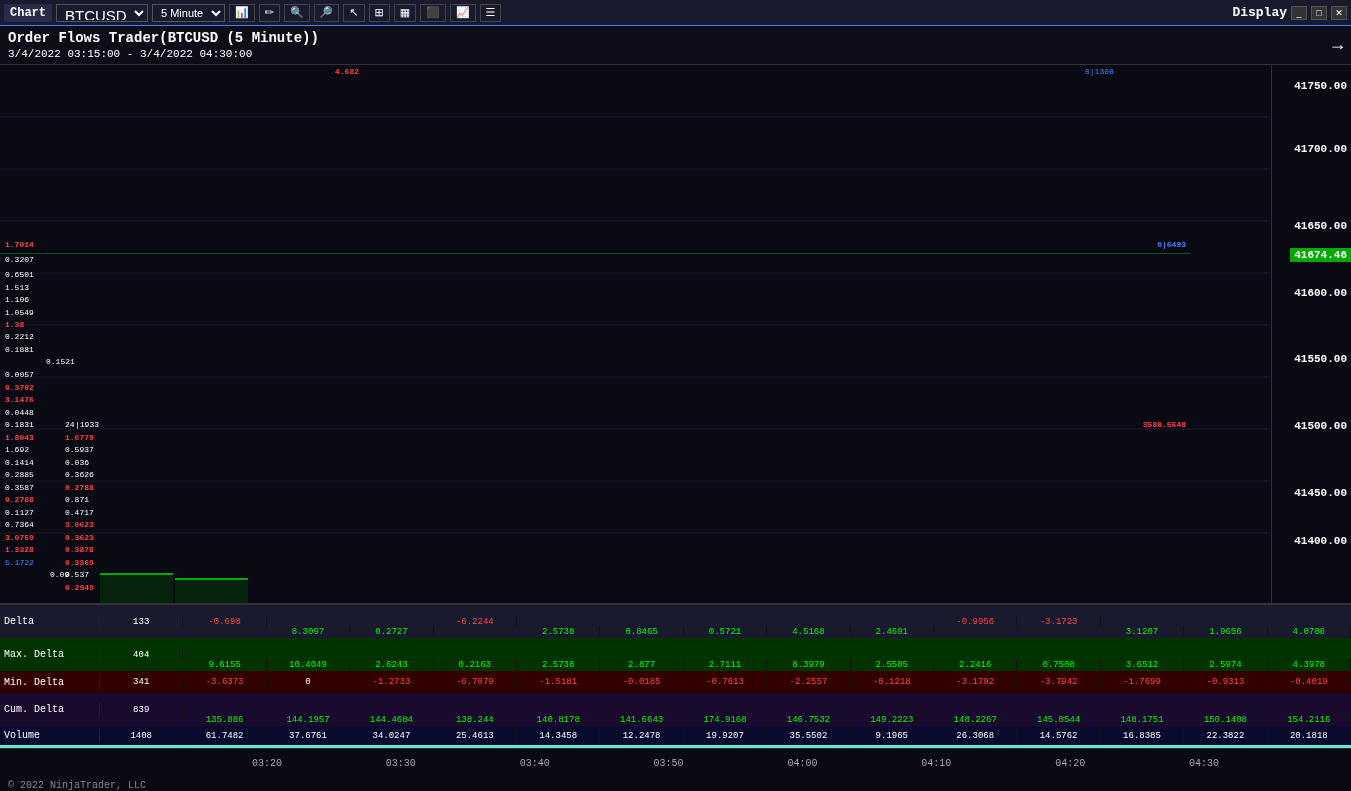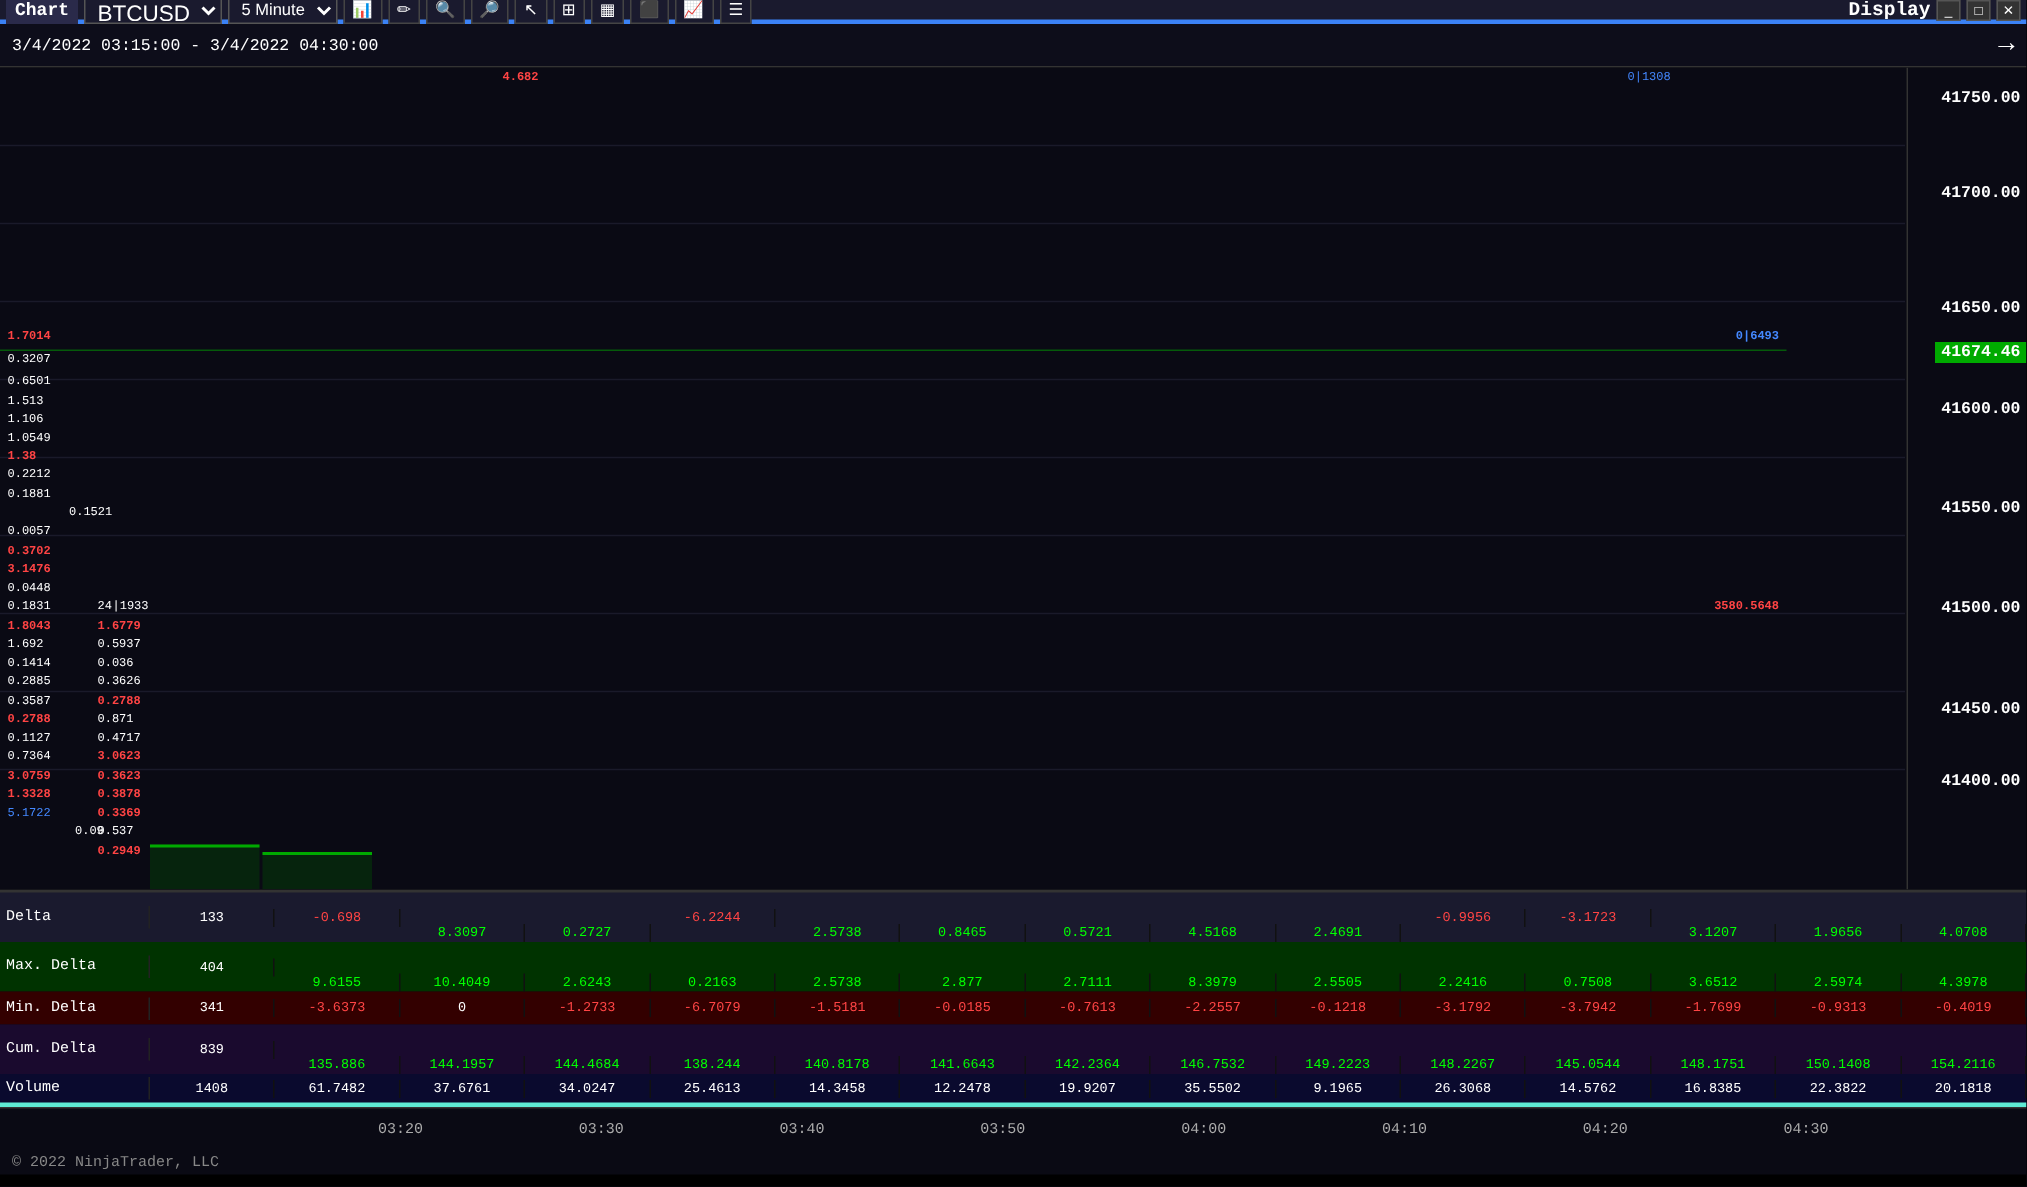--- a/index.html
+++ b/index.html
@@ -1,20 +1,20 @@
 <!DOCTYPE html>
 <html><head>
   <meta charset="utf-8">
   <style>
     * { box-sizing: border-box; margin: 0; padding: 0; }
     body { background: #000; font-family: 'Courier New', monospace; font-size: 11px; color: #fff; width: 1351px; height: 791px; overflow: hidden; }
 
     #top-bar {
-      display: flex; align-items: center; background: #1a1a2e; height: 16px;
-      border-bottom: 3px solid #3b82f6; padding: 0 4px; gap: 4px;
+      display: flex; align-items: center; background: #1a1a2e; height: 26px;
+      border-bottom: 1px solid #3b82f6; padding: 0 4px; gap: 4px;
     }
     #top-bar-chart-label {
       background: #2a2a4a; color: #fff; padding: 2px 6px; font-size: 12px; font-weight: bold;
     }
     #symbol-select {
       background: #1a1a2e; color: #fff; border: 1px solid #555; font-size: 15px; padding: 1px 4px; height: 18px;
     }
     #timeframe-select {
       background: #1a1a2e; color: #fff; border: 1px solid #555; font-size: 11px; padding: 1px 4px; height: 18px;
     }
@@ -112,20 +112,21 @@
   <button class="win-btn">_</button>
   <button class="win-btn">□</button>
   <button class="win-btn">✕</button>
 </div>
 
 <div id="chart-container">
 
   <div id="chart-header">
     <div style="display:flex; justify-content:space-between; align-items:center;">
       <div>
+        <div id="chart-title">Order Flows Trader(BTCUSD (5 Minute))</div>
         <div id="chart-dates">3/4/2022 03:15:00 - 3/4/2022 04:30:00</div>
       </div>
       <div style="font-size:18px; color:#fff;">→</div>
     </div>
   </div>
 
   <div id="main-area" style="height: 520px;">
 
     <div id="order-flow-area">
       <svg width="100%" height="100%" style="position:absolute; top:0; left:0; pointer-events:none;">
@@ -275,21 +276,21 @@
 
     <div style="display:grid; grid-template-columns: 100px repeat(15, 1fr); background:#1a0a2e; min-height:22px; align-items:center;">
       <div class="delta-label">Cum. Delta</div>
       <div class="delta-cell delta-white">839</div>
       <div class="delta-cell delta-pos">135.886</div>
       <div class="delta-cell delta-pos">144.1957</div>
       <div class="delta-cell delta-pos">144.4684</div>
       <div class="delta-cell delta-pos">138.244</div>
       <div class="delta-cell delta-pos">140.8178</div>
       <div class="delta-cell delta-pos">141.6643</div>
-      <div class="delta-cell delta-pos">142.2364</div>
+      <div class="delta-cell delta-pos">174.9168</div>
       <div class="delta-cell delta-pos">146.7532</div>
       <div class="delta-cell delta-pos">149.2223</div>
       <div class="delta-cell delta-pos">148.2267</div>
       <div class="delta-cell delta-pos">145.0544</div>
       <div class="delta-cell delta-pos">148.1751</div>
       <div class="delta-cell delta-pos">150.1408</div>
       <div class="delta-cell delta-pos">154.2116</div>
     </div>
 
     <div style="display:grid; grid-template-columns: 100px repeat(15, 1fr); background:#0a0a2e; min-height:22px; align-items:center; border-bottom:3px solid #5eead4;">

